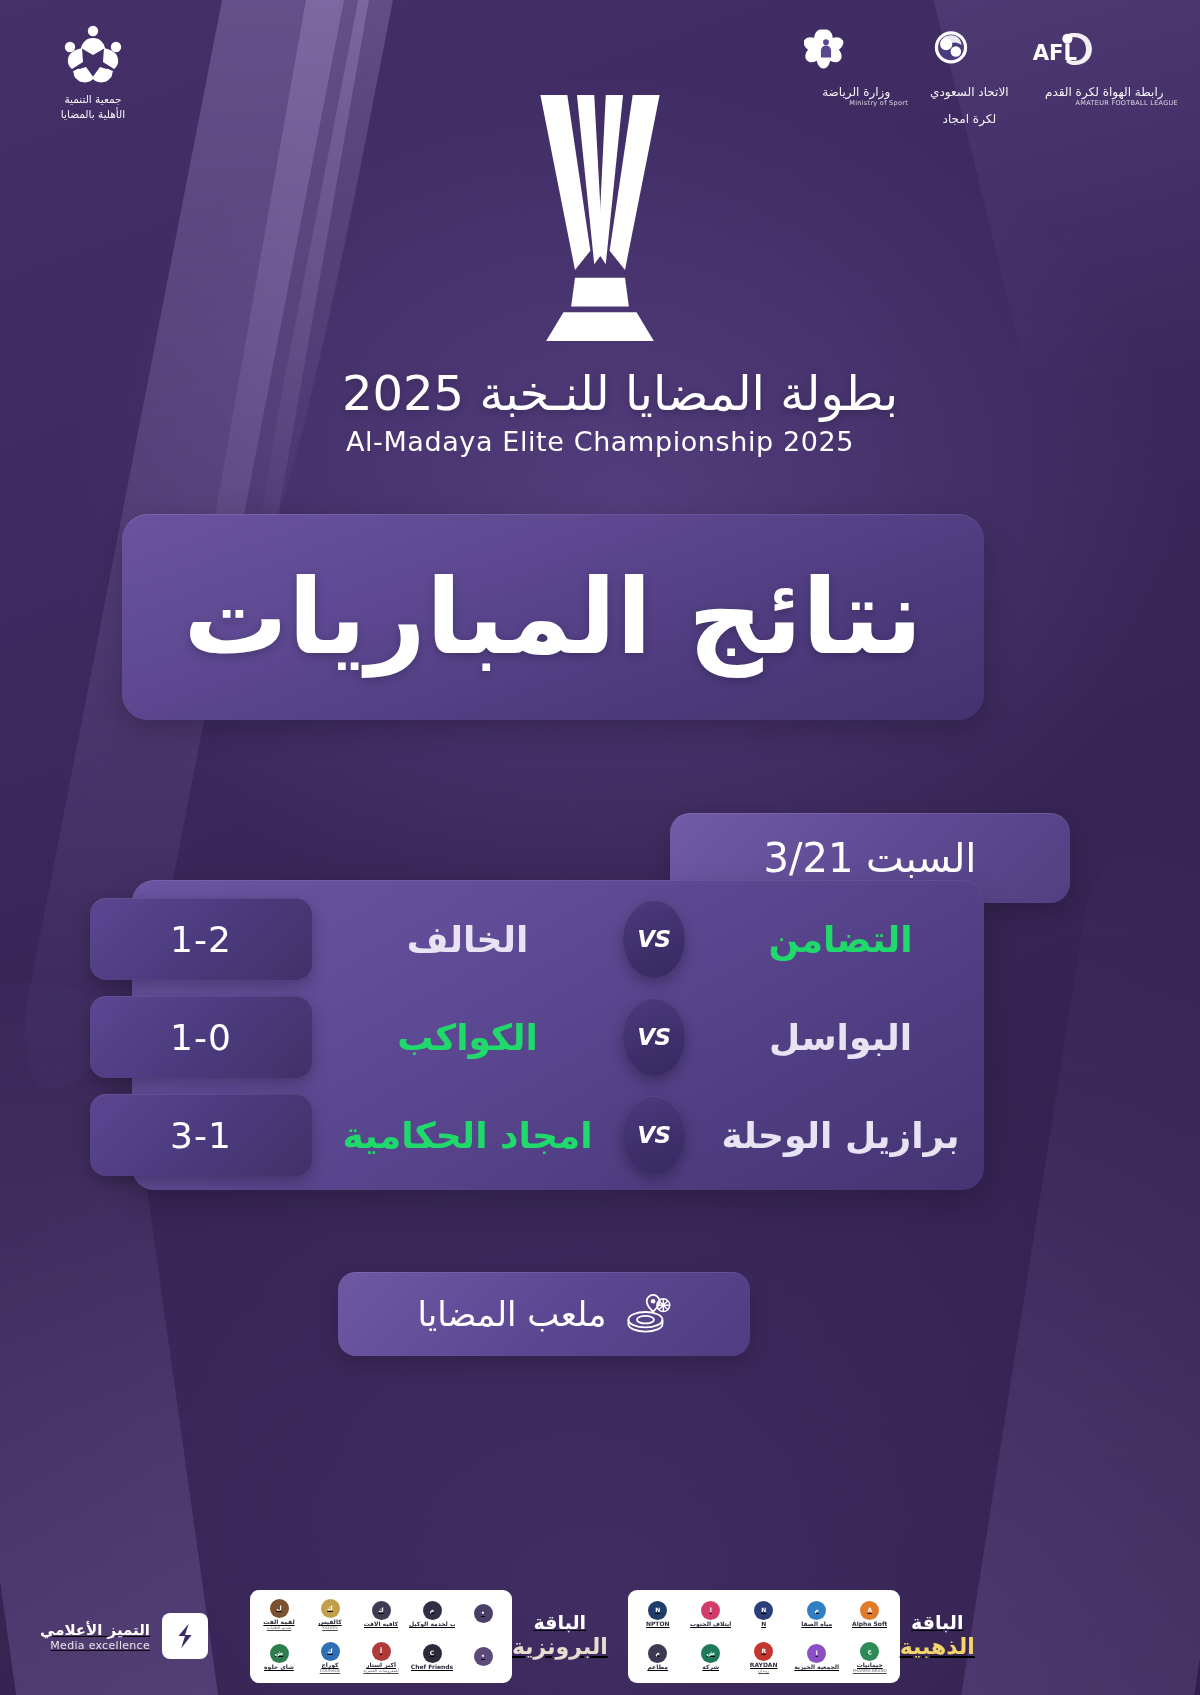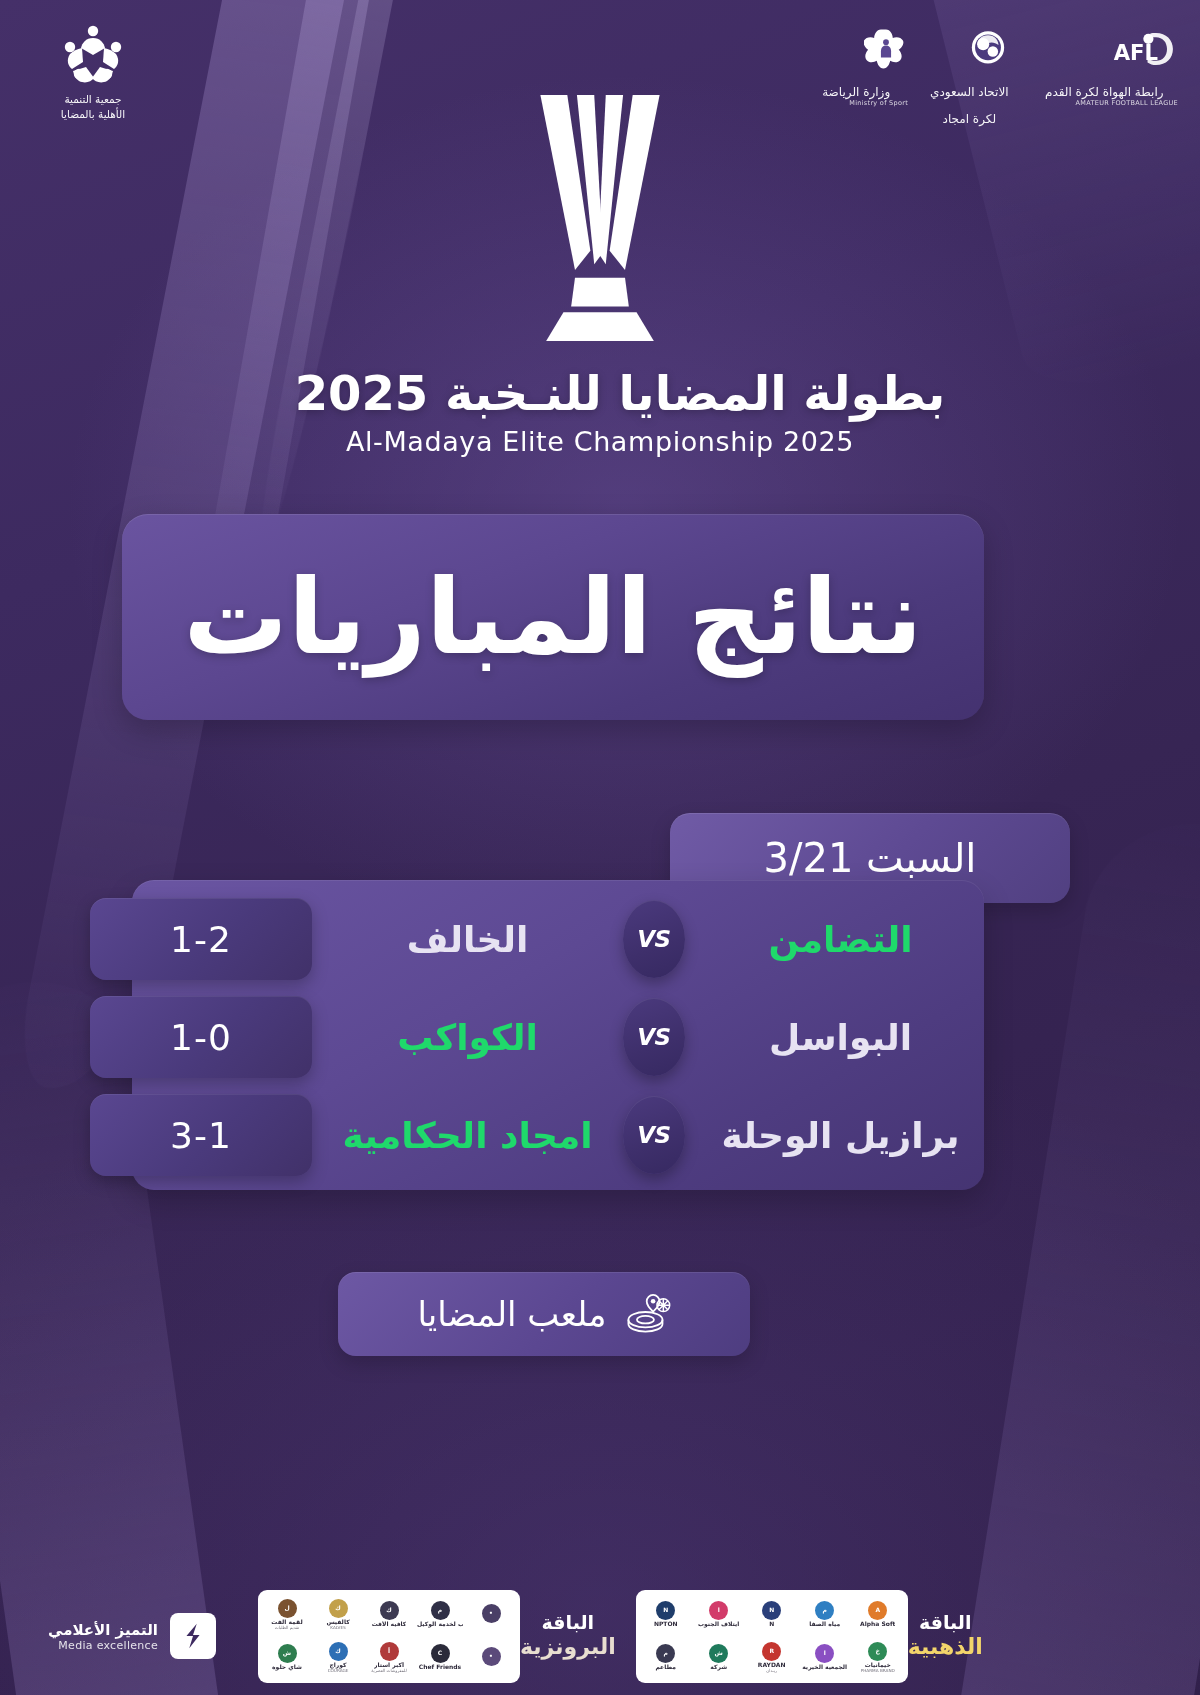--- a/index.html
+++ b/index.html
@@ -52,29 +52,29 @@
          background:linear-gradient(180deg,rgba(150,126,196,0.16),rgba(120,96,176,0)); }
 
   
   .top-bar { position:absolute; top:0; left:0; width:1200px; height:150px; }
   .assoc-logo { position:absolute; left:18px; top:22px; width:150px; text-align:center; color:#fff; }
   .assoc-mark { width:64px; height:64px; margin:0 auto 6px; }
   .assoc-text { font-size:10.5px; line-height:1.45; letter-spacing:0.2px; opacity:0.95; }
 
   .partner-logos { position:absolute; right:22px; top:26px; display:flex; align-items:flex-start; gap:22px; }
   .plogo { text-align:center; color:#fff; }
-  .plogo .mark { height:46px; display:flex; align-items:center; justify-content:flex-end; }
+  .plogo .mark { height:46px; display:flex; align-items:center; justify-content:flex-start; }
   .plogo .lab-ar { font-size:12px; margin-top:13px; line-height:1.2; opacity:0.95; }
   .plogo .lab-en { font-size:6.5px; letter-spacing:0.3px; opacity:0.8; line-height:1.25;margin-left:45px; }
 
   
   .trophy-wrap { position:absolute; top:88px; left:0; width:1200px; text-align:center; }
   .title-block { position:absolute; top:368px; left:0; width:1200px; text-align:center; }
   .title-ar {
-    font-size:48px; font-weight:bold; color:#fff;
+    font-size:48px; font-weight:normal; color:#fff;
     direction:rtl; letter-spacing:0px; line-height:1.08;
     text-shadow:0 2px 8px rgba(0,0,0,0.25);
     margin-left:40px;
   }
   .title-en {
     font-size:27px; color:#fff; margin-top:6px;
     letter-spacing:0.6px; font-weight:400;
   }
 
   
@@ -158,22 +158,22 @@
     border-radius:18px;
     background:linear-gradient(135deg,#6d58a4 0%,#5b4791 55%,#4e3d80 100%);
     box-shadow:0 8px 20px rgba(0,0,0,0.18), inset 0 1px 0 rgba(255,255,255,0.09);
     display:flex; flex-direction:row-reverse; align-items:center; justify-content:center; gap:18px;
     padding:0 26px;
   }
   .venue-text { direction:rtl; color:#fff; font-size:34px; font-weight:500; letter-spacing:0.5px; }
 
   
   .sponsor-bar {
-    position:absolute; left:16px; bottom:0; width:1152px; height:118px;
-    display:flex; align-items:stretch;
+    position:absolute; left:8px; bottom:0; width:1152px; height:118px;
+    display:flex; align-items:stretch;text-decoration:underline;
   }
   .sb-media {
     width:232px; display:flex; align-items:center; justify-content:center; gap:12px;
     color:#fff;
   }
   .sb-media .txt { text-align:right; direction:rtl; }
   .sb-media .txt .ar { font-size:15px; font-weight:600; line-height:1.2; }
   .sb-media .txt .en { font-size:11px; opacity:0.85; letter-spacing:0.3px; }
   .sb-media .glyph {
     width:46px; height:46px; border-radius:8px;

